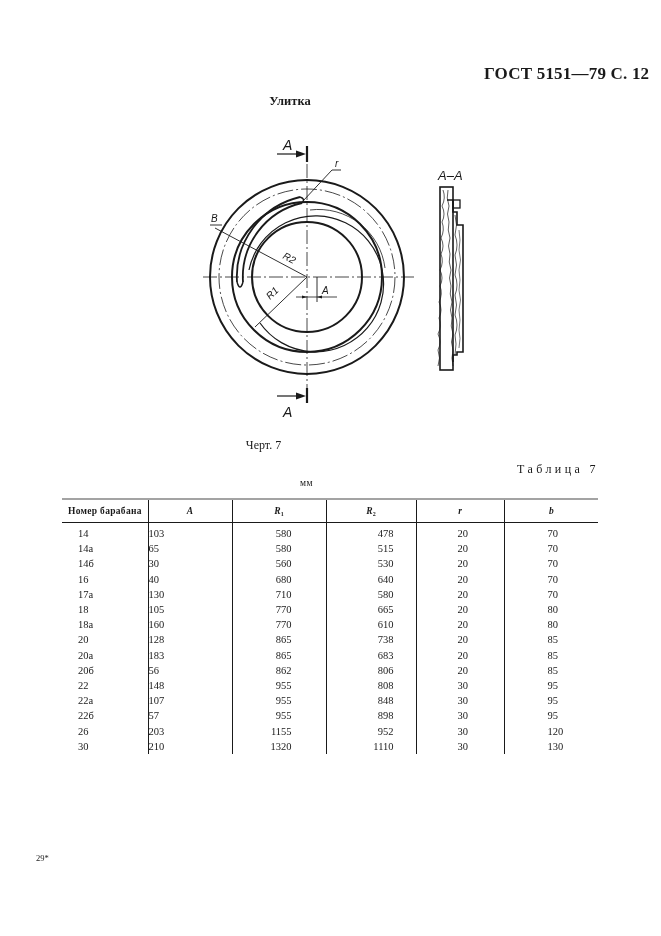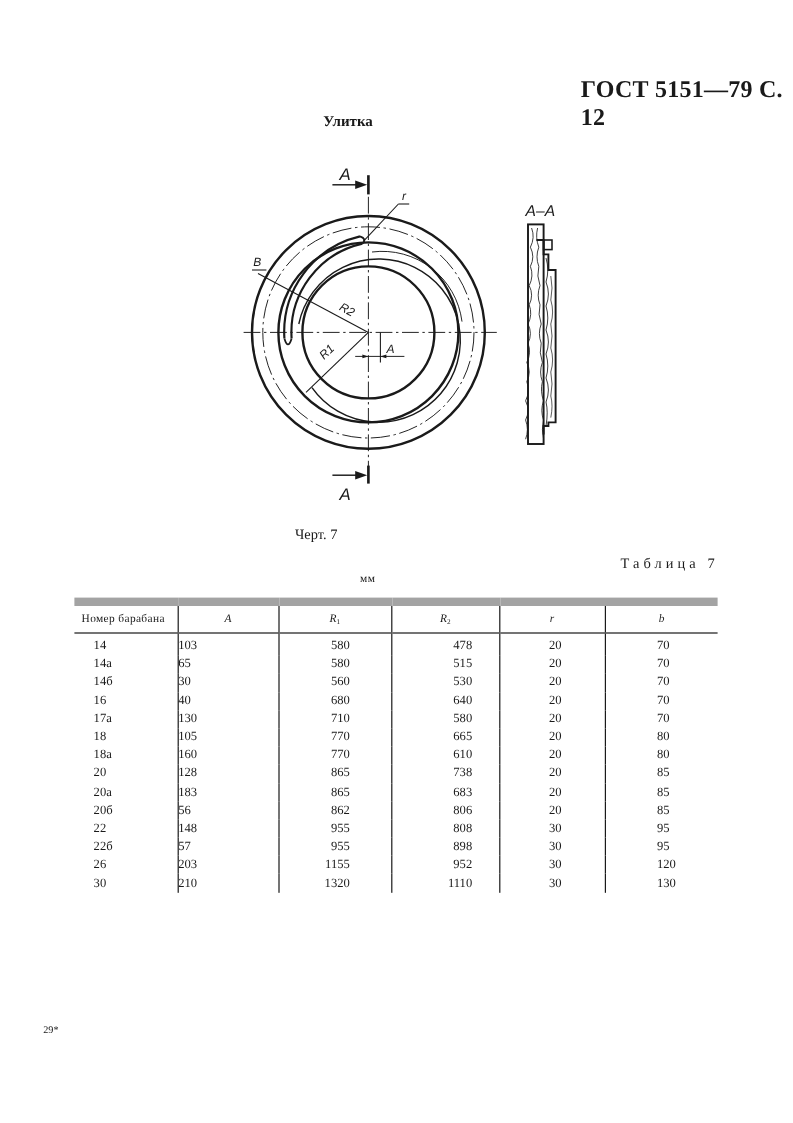--- a/index.html
+++ b/index.html
@@ -1,27 +1,27 @@
 <!DOCTYPE html>
 <html><head>
 <meta charset="utf-8">
 <style>
   html, body { margin: 0; padding: 0; background: #ffffff; }
   body { width: 661px; height: 936px; position: relative; overflow: hidden;
          font-family: "Liberation Serif", "DejaVu Serif", serif; color: #1a1a1a; }
   .abs { position: absolute; }
-  .header-ref { left: 484px; top: 64px; font-size: 20px; font-weight: bold; letter-spacing: 0.2px; }
+  .header-ref { left: 484px; top: 64px; font-size: 17px; font-weight: bold; letter-spacing: 0.2px; }
   .fig-title { left: 0; width: 580px; top: 94px; text-align: center; font-size: 12.5px; font-weight: bold; }
   .drawing { left: 0; top: 0; }
   .caption { left: 0; width: 527px; top: 438px; text-align: center; font-size: 12px; }
   .table-label { right: 62px; top: 462px; font-size: 12px; letter-spacing: 3.4px; }
   .units { left: 0; width: 613px; top: 478px; text-align: center; font-size: 9.5px; letter-spacing: 0.5px; }
   table.data { position: absolute; left: 62px; top: 498px; width: 536px; border-collapse: collapse;
                font-size: 10.5px; }
-  table.data thead th { font-weight: normal; height: 22px; border-top: 7px solid #a3a3a3; border-bottom: 1.2px solid #1a1a1a;
+  table.data thead th { font-weight: bold; height: 22px; border-top: 2px solid #a3a3a3; border-bottom: 1.2px solid #1a1a1a;
                text-align: center; font-size: 9.5px; padding: 0; margin-top: 28px; }
   table.data thead th + th { border-left: 1px solid #1a1a1a; }
   table.data thead th.first { text-align: left; padding-left: 6px; letter-spacing: 0.3px; }
   table.data thead th i { font-style: italic; }
   table.data thead th sub { font-size: 6px; vertical-align: -2px; }
   table.data tbody td { height: 15.2px; padding: 0; line-height: 15px; }
   table.data tbody td + td { border-left: 1px solid #1a1a1a; }
   table.data tbody tr:first-child td { padding-top: 3px; }
   table.data col.c0 { width: 86px; }
   table.data col.c1 { width: 84px; }
@@ -211,20 +211,28 @@
       </tr>
       <tr>
         <td class="num-name">22</td>
         <td class="num-a">148</td>
         <td class="num-r1">955</td>
         <td class="num-r2">808</td>
         <td class="num-r">30</td>
         <td class="num-b">95</td>
       </tr>
       <tr>
+        <td class="num-name">22а</td>
+        <td class="num-a">107</td>
+        <td class="num-r1">955</td>
+        <td class="num-r2">848</td>
+        <td class="num-r">30</td>
+        <td class="num-b">95</td>
+      </tr>
+      <tr>
         <td class="num-name">22б</td>
         <td class="num-a">57</td>
         <td class="num-r1">955</td>
         <td class="num-r2">898</td>
         <td class="num-r">30</td>
         <td class="num-b">95</td>
       </tr>
       <tr>
         <td class="num-name">26</td>
         <td class="num-a">203</td>

